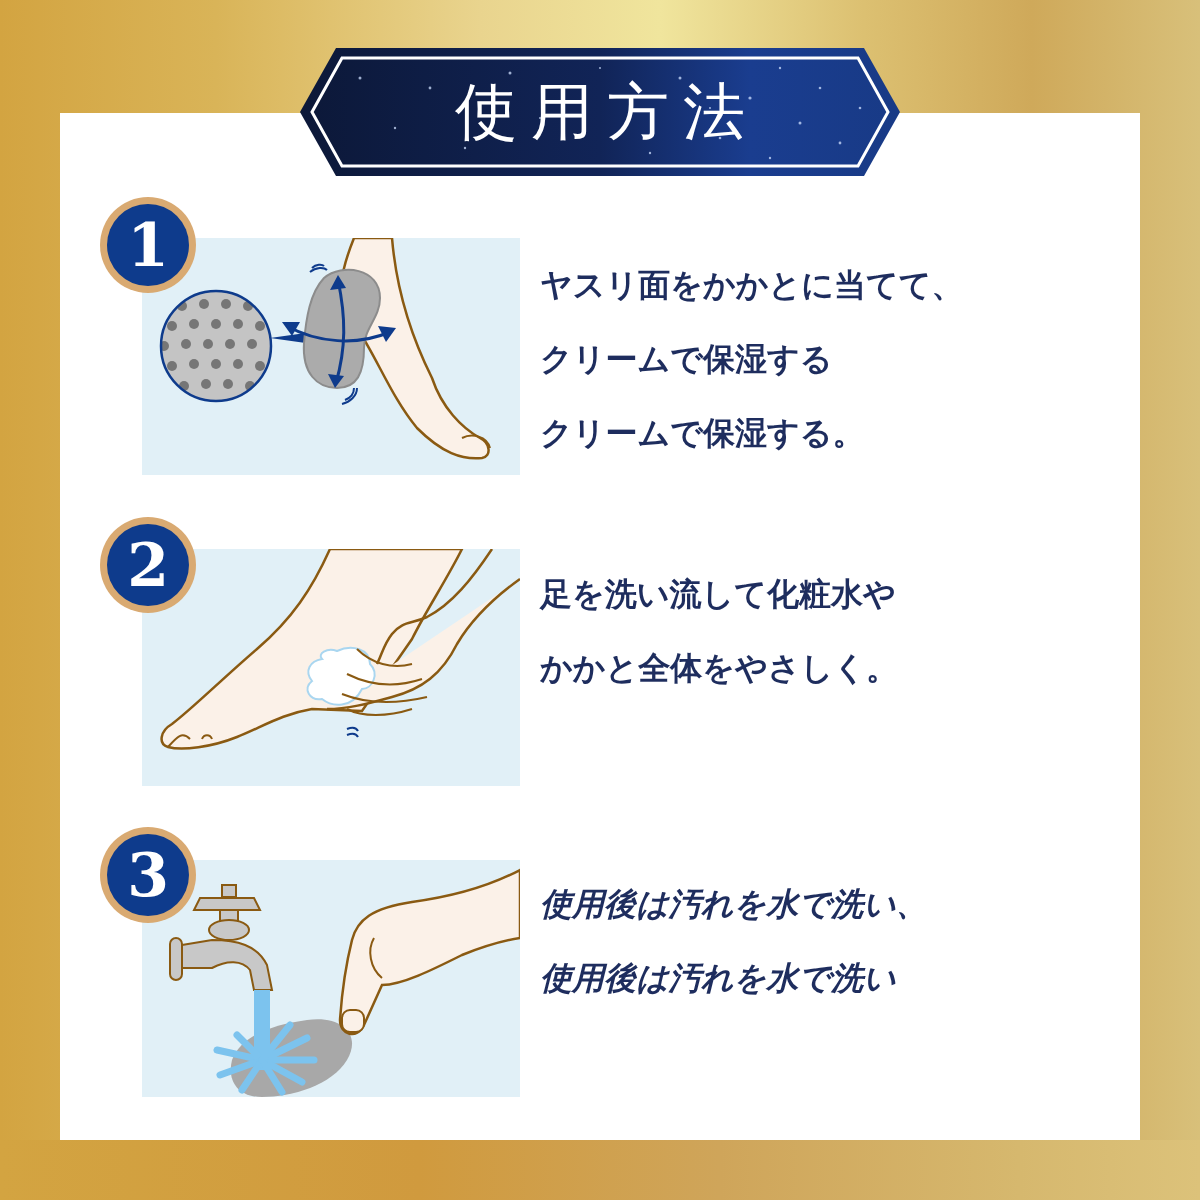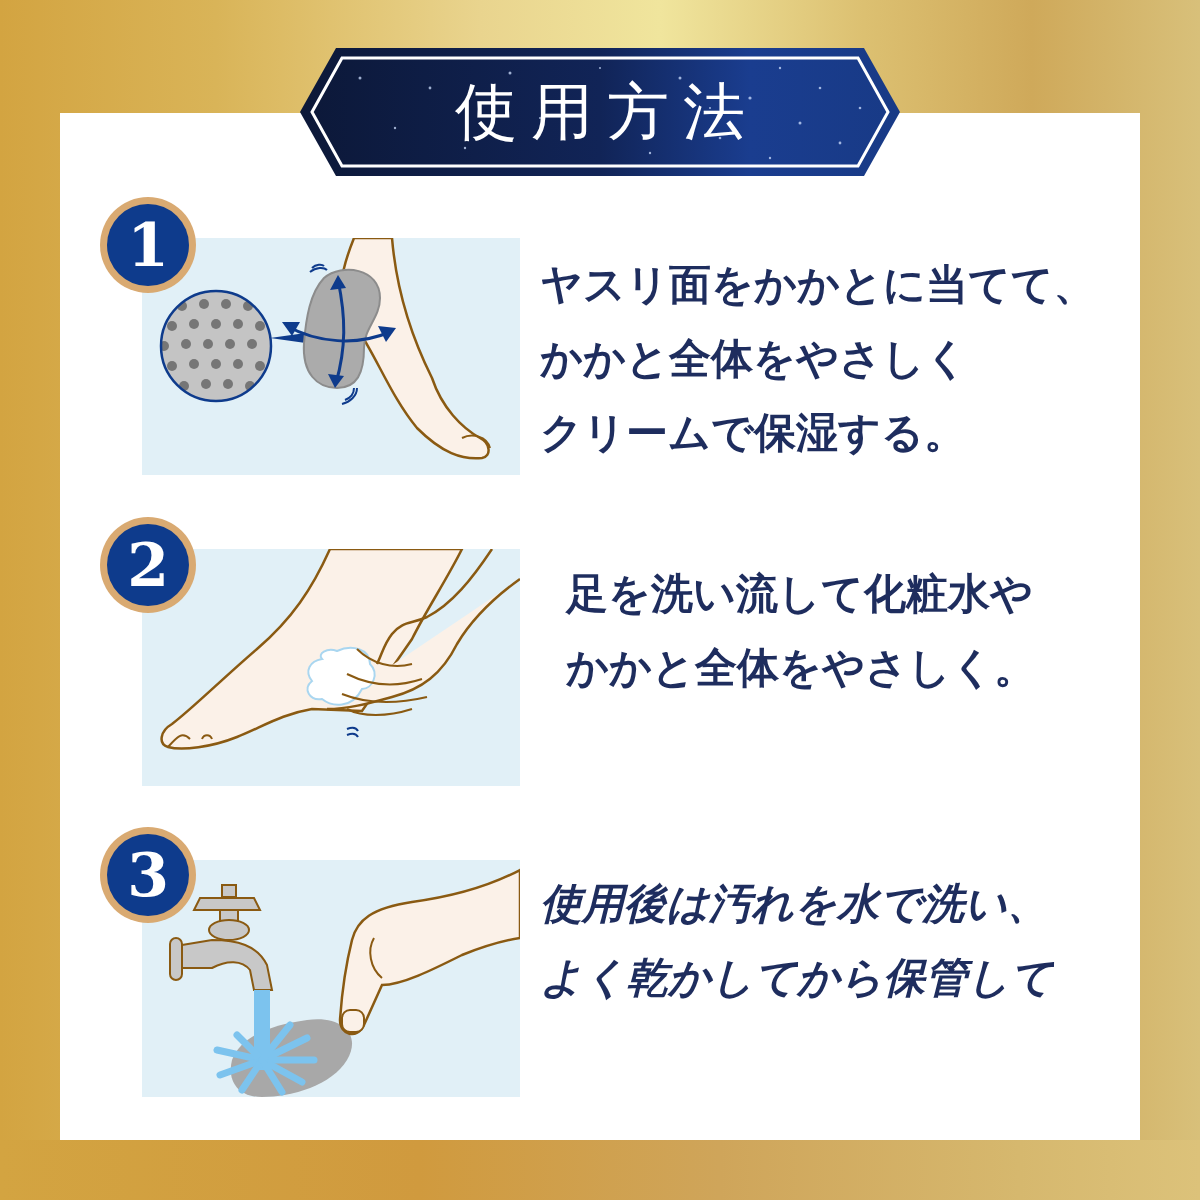--- a/index.html
+++ b/index.html
@@ -33,21 +33,21 @@
     position:absolute; left:100px; width:96px; height:96px; border-radius:50%;
     background:#d9aa72; display:flex; align-items:center; justify-content:center;
   }
   .step-badge-inner {
     width:82px; height:82px; border-radius:50%; background:#0e3b8c;
     display:flex; align-items:center; justify-content:center;
     color:#ffffff; font-family:"DejaVu Serif", "Liberation Serif", serif; font-weight:bold; font-size:60px; line-height:1;
   }
   .step-text {
     position:absolute; left:540px; width:590px;
-    color:#1e2d5e; font-size:42px; font-weight:bold; line-height:74px;
+    color:#1e2d5e; font-size:32px; font-weight:bold; line-height:74px;
   }
   .step-text div { white-space:nowrap; }
 </style>
 </head>
 <body>
 
 <div class="bottom-band"></div>
 <div class="panel"></div>
 
 <div class="banner">
@@ -133,21 +133,21 @@
       <polygon points="254,90 236,88 244,104" fill="#0e3b8c"></polygon>
       <path d="M170,30 C174,26 180,26 182,28 M168,34 C174,29 182,29 185,32" fill="none" stroke="#0e3b8c" stroke-width="2"></path>
       <path d="M203,162 C208,160 212,156 212,150 M200,166 C208,164 215,158 215,150" fill="none" stroke="#0e3b8c" stroke-width="2"></path>
     </svg>
   </div>
   <div class="step-badge" style="top:197px;">
     <div class="step-badge-inner">1</div>
   </div>
   <div class="step-text" style="top:248px;">
     <div>ヤスリ面をかかとに当てて、</div>
-    <div>かかと全体をやさしく</div>
+    <div>クリームで保湿する</div>
     <div>クリームで保湿する。</div>
   </div>
 </div>
 
 <div class="step" style="top:0;">
   <div class="step-illus" style="top:549px;height:237px;">
     <svg width="378" height="237" viewBox="0 0 378 237">
       <path d="M188,0 C170,40 150,70 115,100 C80,130 50,160 30,175 C18,182 16,195 26,198 C40,202 70,198 95,188 C120,178 140,165 170,160 L220,162 L270,90 C285,60 305,30 320,0 Z" fill="#fbf1e8" stroke="#8a5a12" stroke-width="2.5"></path>
       <path d="M26,198 C35,188 40,182 48,190 M60,190 C62,185 68,185 70,190" fill="none" stroke="#8a5a12" stroke-width="2"></path>
       <path d="M350,0 C330,30 310,55 285,68 C270,75 260,72 250,85 C242,95 240,105 235,115" fill="none" stroke="#8a5a12" stroke-width="2.5"></path>
@@ -156,21 +156,21 @@
       <path d="M215,100 C230,115 250,120 270,115" fill="none" stroke="#8a5a12" stroke-width="2"></path>
       <path d="M205,125 C225,135 250,140 280,130" fill="none" stroke="#8a5a12" stroke-width="2"></path>
       <path d="M200,145 C225,155 255,155 285,148" fill="none" stroke="#8a5a12" stroke-width="2"></path>
       <path d="M205,160 C220,168 245,168 270,160" fill="none" stroke="#8a5a12" stroke-width="2"></path>
       <path d="M205,180 C210,178 214,178 216,182 M205,186 C210,184 214,184 216,188" fill="none" stroke="#0e3b8c" stroke-width="2"></path>
     </svg>
   </div>
   <div class="step-badge" style="top:517px;">
     <div class="step-badge-inner">2</div>
   </div>
-  <div class="step-text" style="top:557px;margin-left:26px;">
+  <div class="step-text" style="top:557px;">
     <div>足を洗い流して化粧水や</div>
     <div>かかと全体をやさしく。</div>
   </div>
 </div>
 
 <div class="step" style="top:0;">
   <div class="step-illus" style="top:860px;height:237px;">
     <svg width="378" height="237" viewBox="0 0 378 237">
       <rect x="80" y="25" width="14" height="12" fill="#c8c8c8" stroke="#8a5a12" stroke-width="2"></rect>
       <path d="M58,38 L112,38 L118,50 L52,50 Z" fill="#c8c8c8" stroke="#8a5a12" stroke-width="2"></path>
@@ -194,15 +194,15 @@
       <path d="M378,10 C340,30 300,38 270,42 C230,48 215,60 210,80 C205,100 200,130 198,160 C198,175 215,180 222,165 L240,125 C260,125 290,110 320,95 C345,85 365,80 378,78 Z" fill="#fbf1e8" stroke="#8a5a12" stroke-width="2.5"></path>
       <path d="M232,78 C225,90 228,108 240,118" fill="none" stroke="#8a5a12" stroke-width="2"></path>
       <rect x="200" y="150" width="22" height="22" rx="8" fill="#fbf1e8" stroke="#8a5a12" stroke-width="2"></rect>
     </svg>
   </div>
   <div class="step-badge" style="top:827px;">
     <div class="step-badge-inner">3</div>
   </div>
   <div class="step-text" style="top:867px;font-style:italic;">
     <div>使用後は汚れを水で洗い、</div>
-    <div>よく乾かしてから保管して</div>
+    <div>使用後は汚れを水で洗い</div>
   </div>
 </div>
 
 </body></html>

